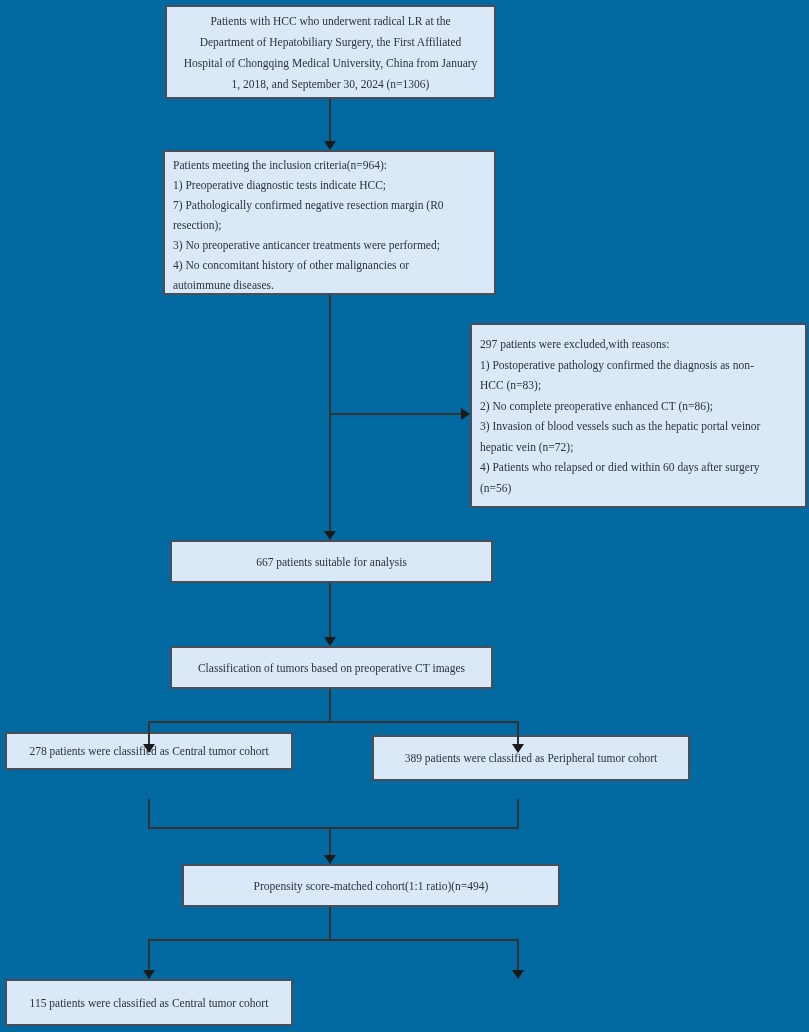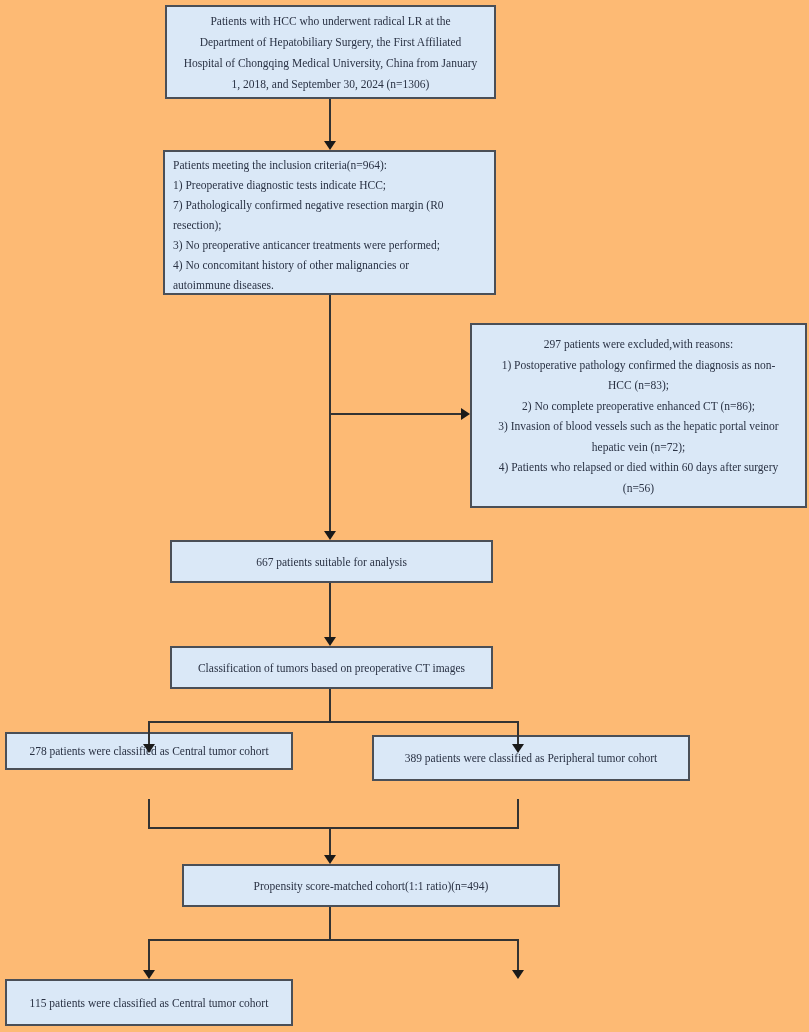--- a/index.html
+++ b/index.html
@@ -5,21 +5,21 @@
   html, body {
     margin: 0;
     padding: 0;
     background: #ffffff;
     font-family: "Liberation Serif", "DejaVu Serif", serif;
   }
   #canvas {
     position: relative;
     width: 809px;
     height: 1032px;
-    background: #fdba74;
+    background: #0369a1;
     overflow: hidden;
   }
   .box {
     position: absolute;
     box-sizing: border-box;
     background: #dae8f7;
     border: 2px solid #4a4f57;
     color: #2a3244;
     font-size: 11.5px;
     white-space: pre-line;
@@ -29,21 +29,21 @@
     text-align: center;
     line-height: 21px;
     padding: 4px 6px;
   }
   .box.left-multi {
     text-align: left;
     line-height: 20px;
     padding: 3px 8px 0 8px;
   }
   .box.left-multi-lg {
-    text-align: center;
+    text-align: left;
     line-height: 20.5px;
     padding: 9px 8px 0 8px;
   }
   .box.single {
     display: flex;
     align-items: center;
     justify-content: center;
     text-align: center;
     line-height: 14px;
     padding: 2px 2px;

